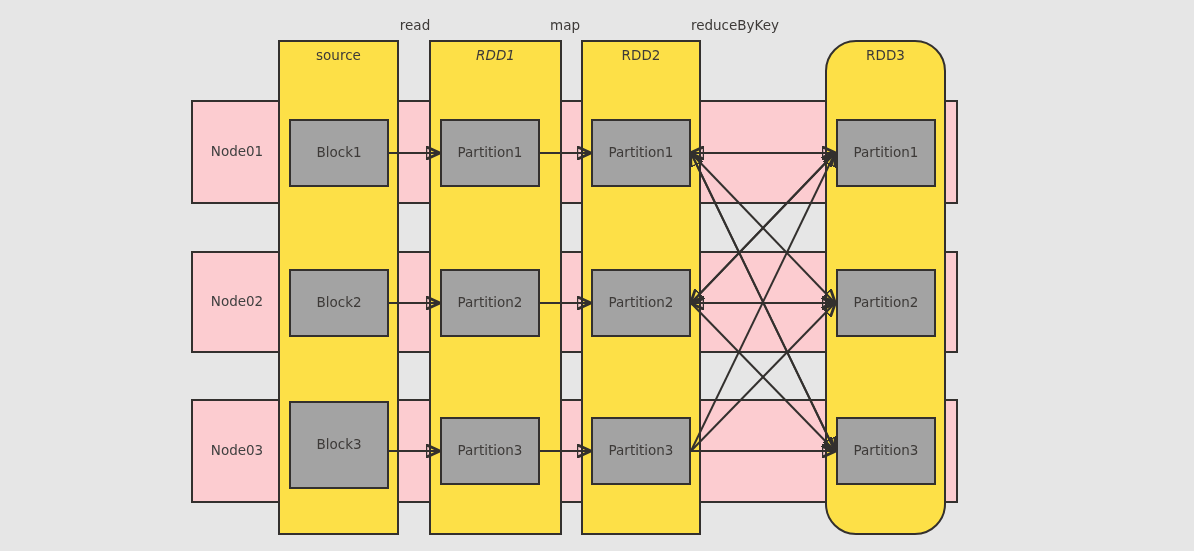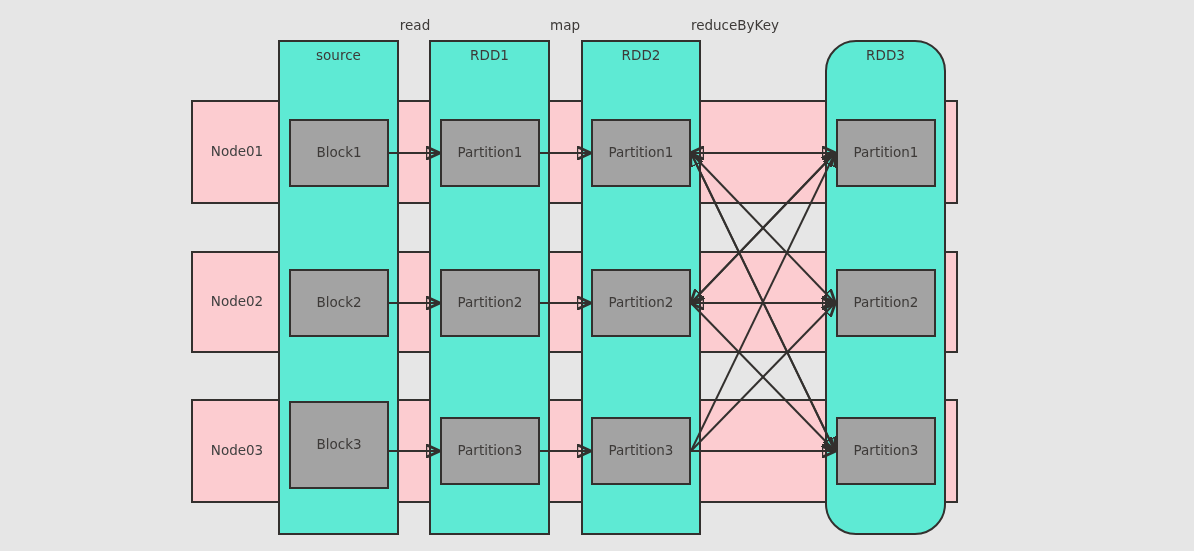--- a/index.html
+++ b/index.html
@@ -39,21 +39,21 @@
     text-align: center;
     color: #404040;
     font-size: 13.5px;
     line-height: 1;
     white-space: nowrap;
   }
 
   
   .column {
     border: 2px solid #33302e;
-    background: #5eead4;
+    background: #fde047;
     z-index: 2;
     padding-left: 40px;
   }
   .column > .column-title {
     position: absolute;
     top: 4px;
     left: 0;
     right: 0;
     text-align: center;
     color: #3d3a38;
@@ -110,21 +110,21 @@
     <span class="node-label">Node02</span>
   </div>
   <div class="abs node-band" style="left:191px; top:399px; width:767px; height:104px;">
     <span class="node-label">Node03</span>
   </div>
 
   <div class="abs column" style="left:278px; top:40px; width:121px; height:495px;">
     <span class="column-title">source</span>
   </div>
 
-  <div class="abs column" style="left:429px; top:40px; width:121px; height:495px;">
+  <div class="abs column" style="left:429px; top:40px; width:133px; height:495px;font-style:italic;">
     <span class="column-title">RDD1</span>
   </div>
 
   <div class="abs column" style="left:581px; top:40px; width:120px; height:495px;">
     <span class="column-title">RDD2</span>
   </div>
 
   <div class="abs column" style="left:825px; top:40px; width:121px; height:495px;border-radius:31px;">
     <span class="column-title">RDD3</span>
   </div>

